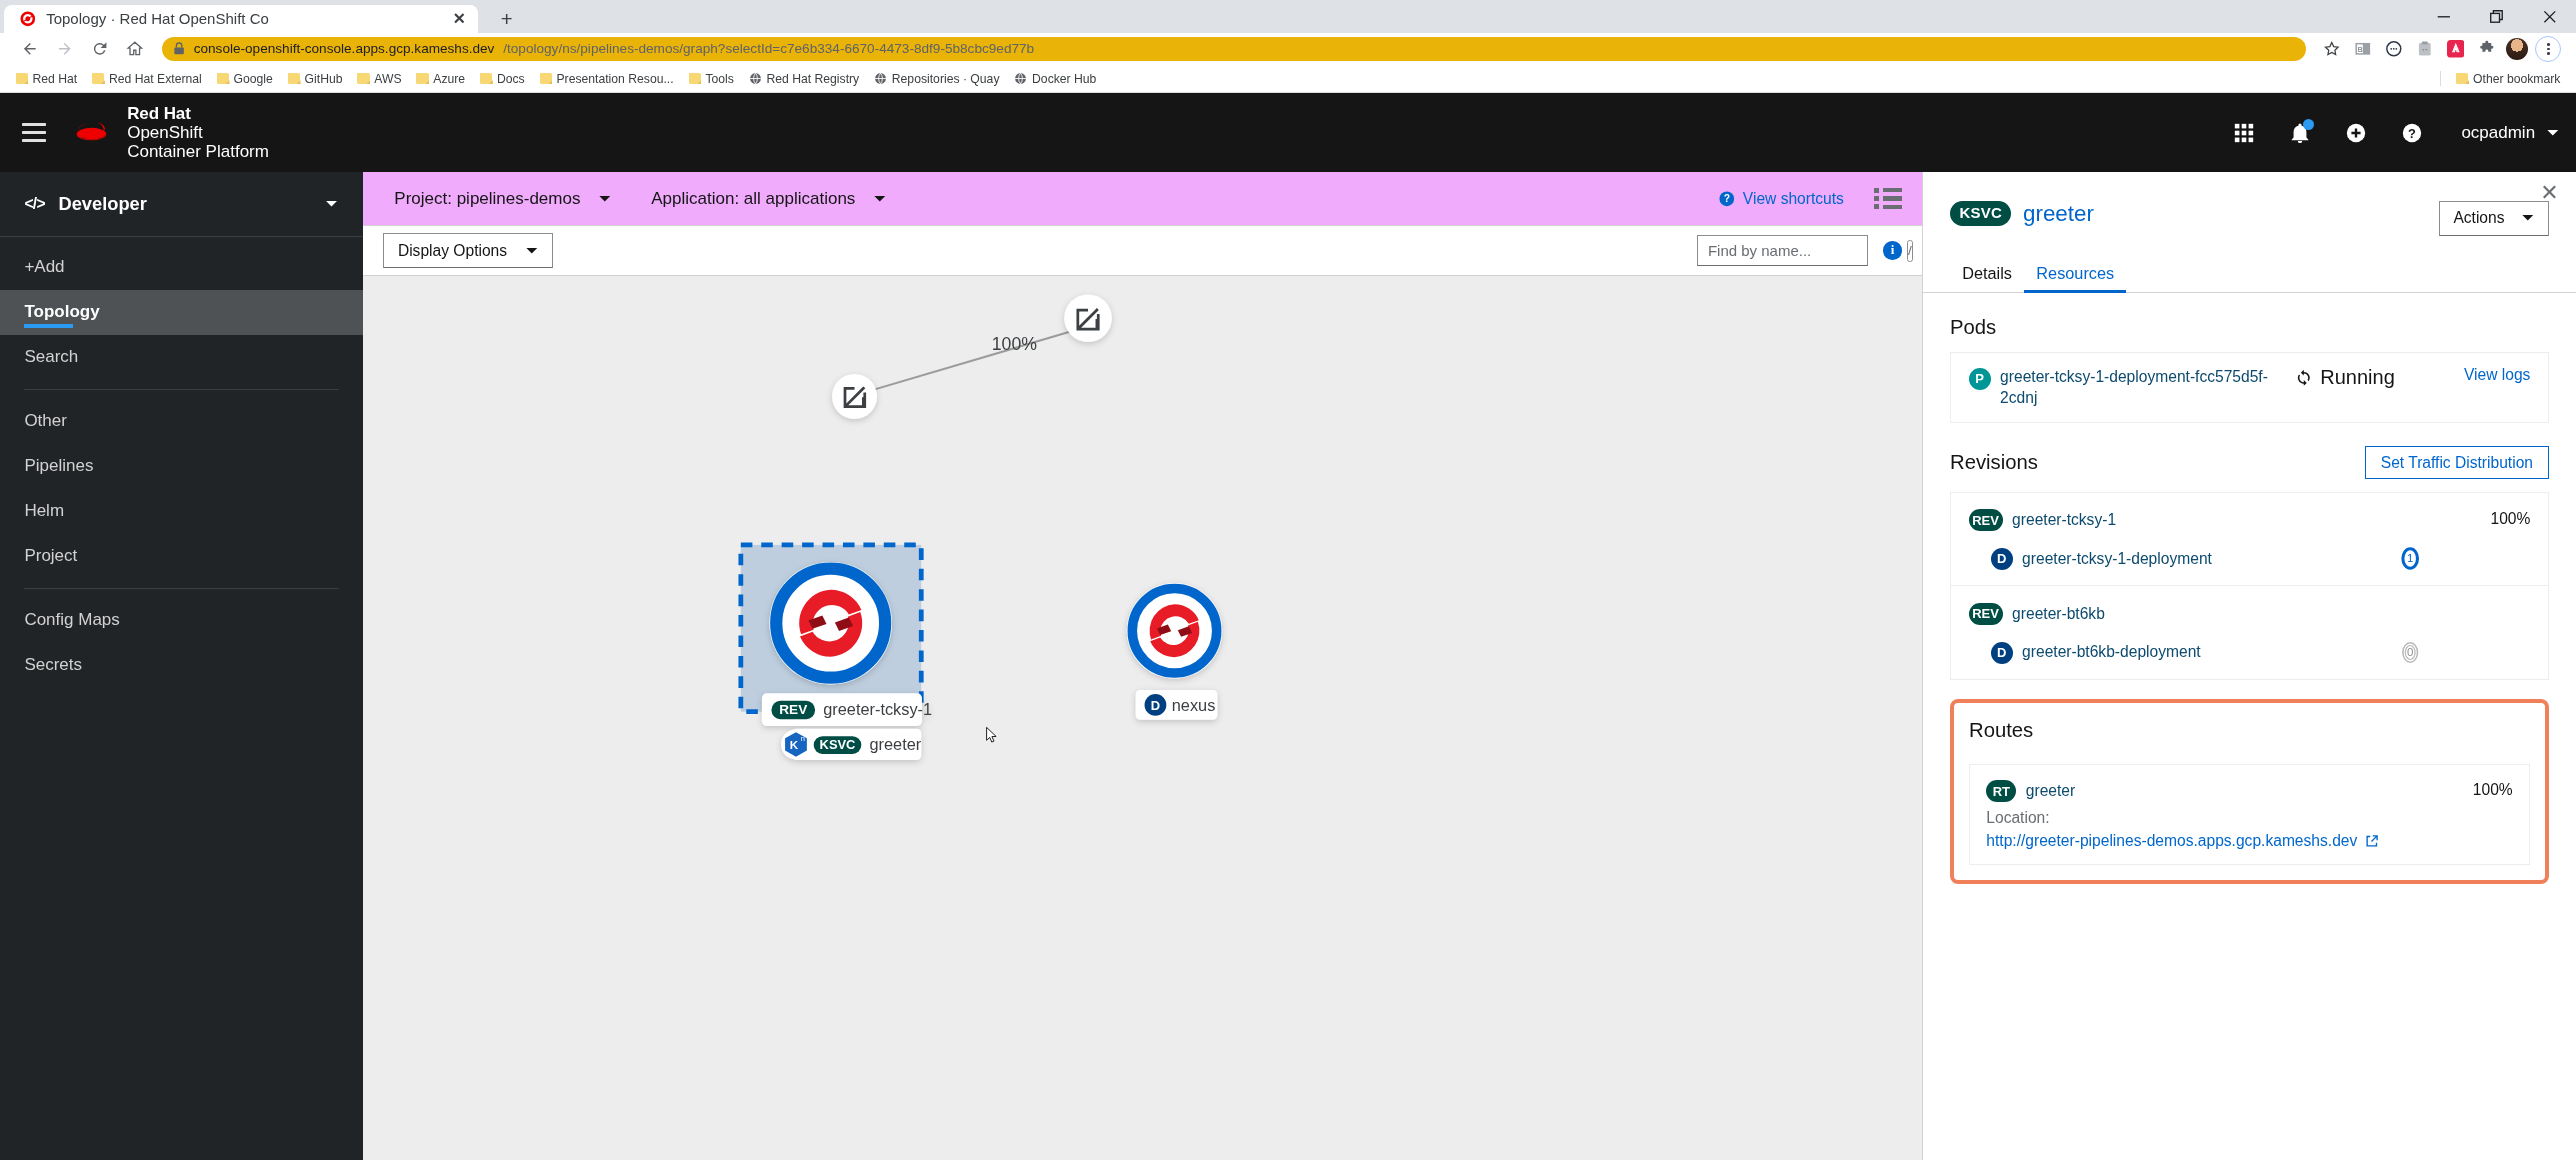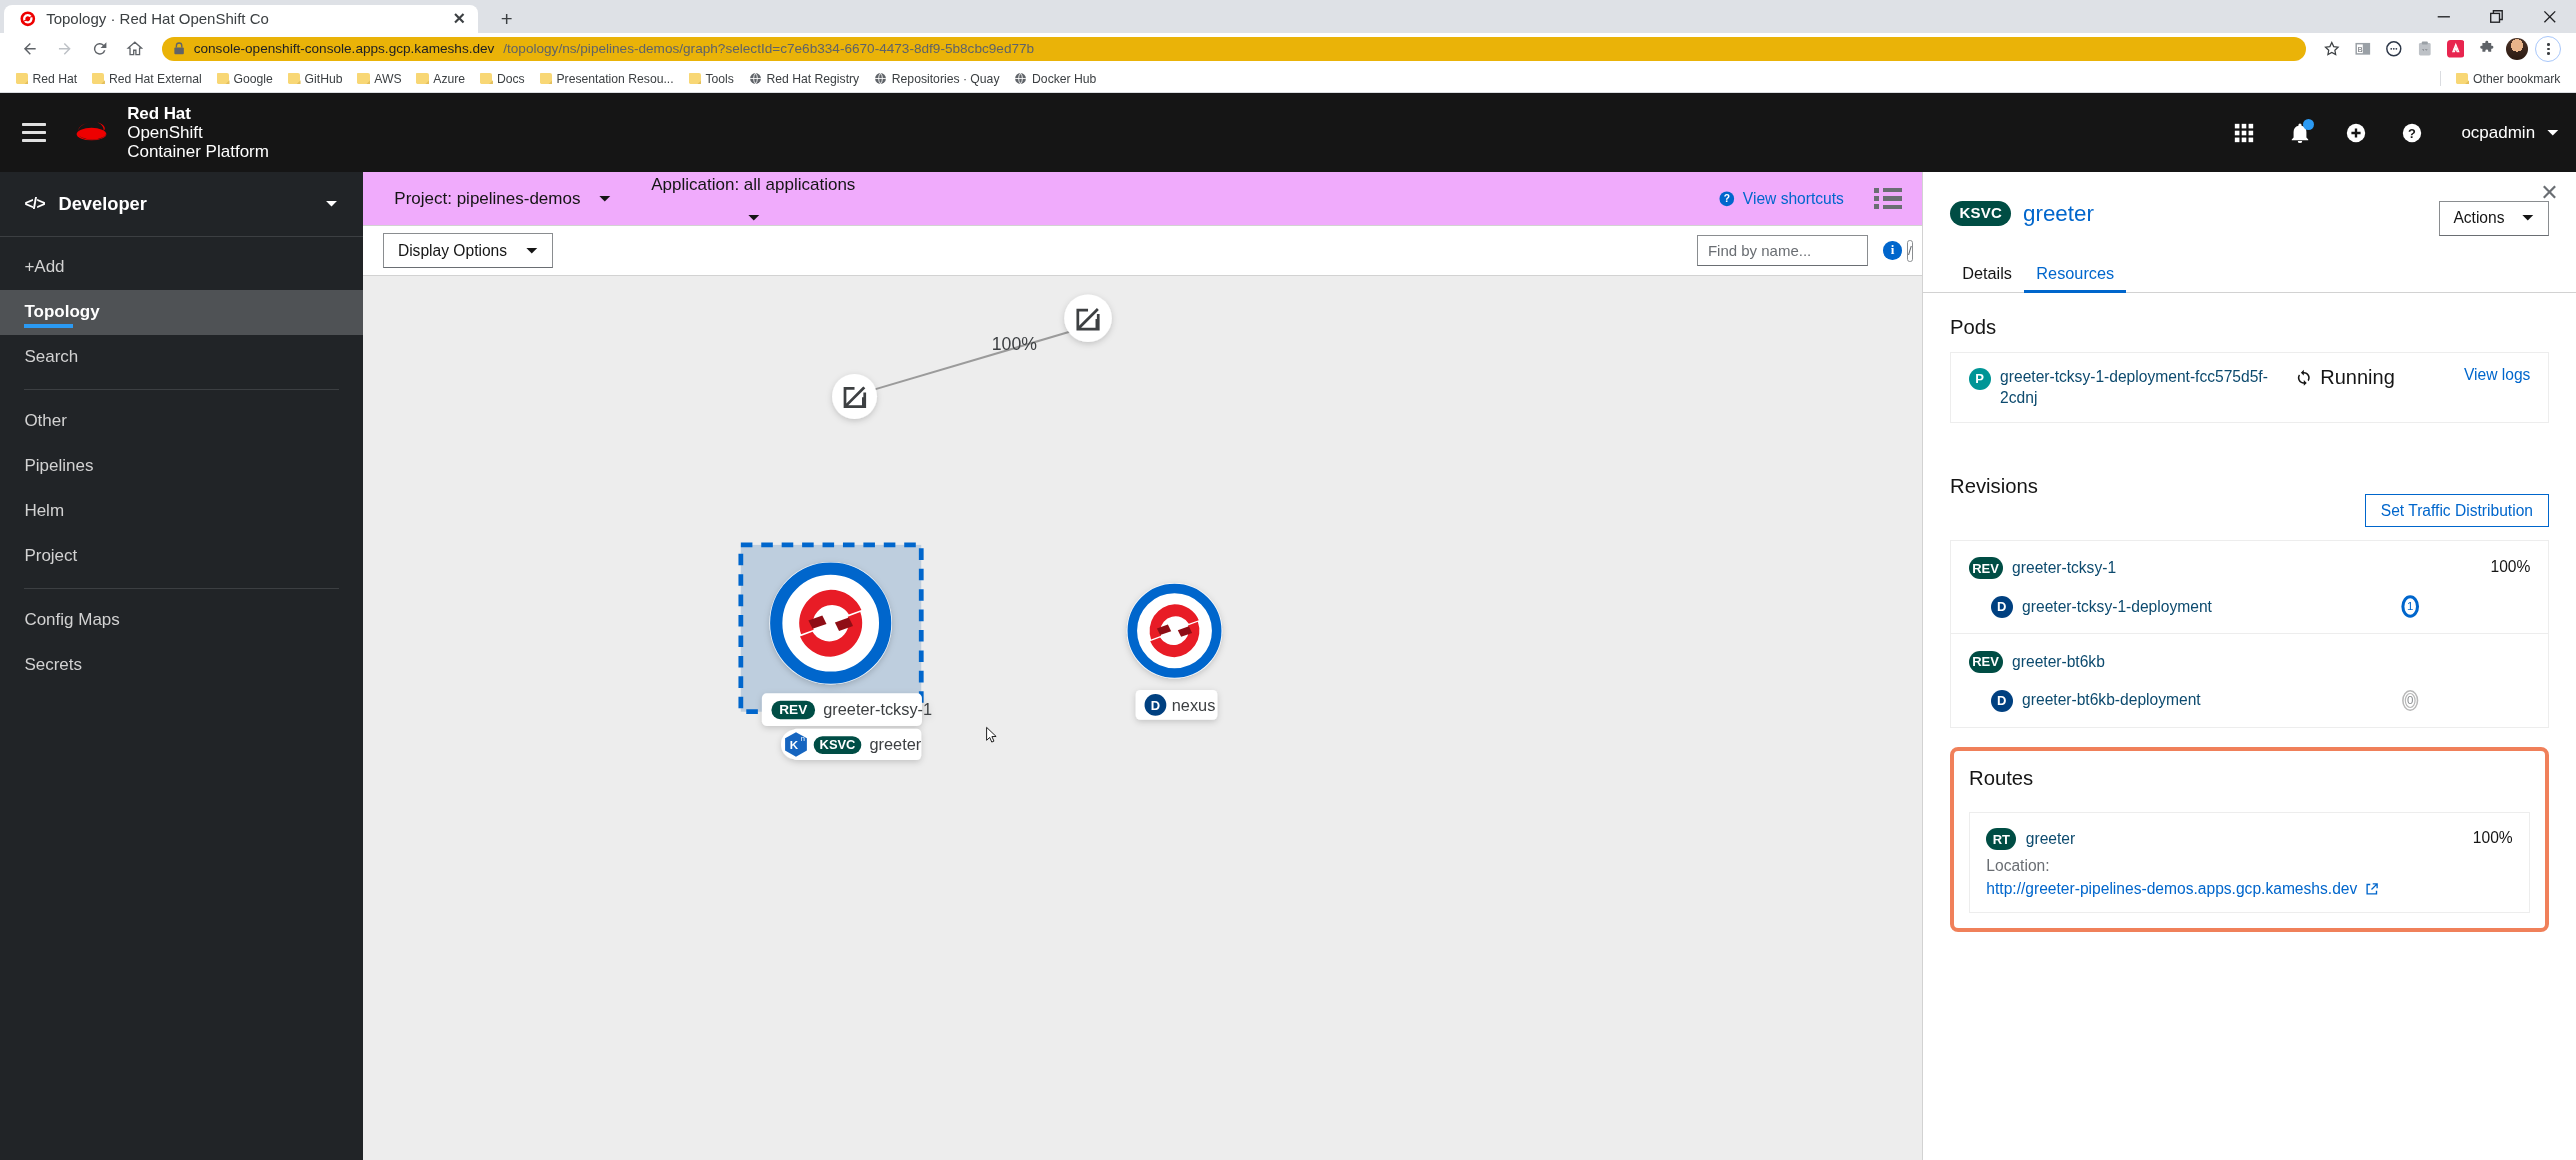--- a/index.html
+++ b/index.html
@@ -136,21 +136,21 @@
 
   
   .main { flex: 1; display: flex; flex-direction: column; background: #fff;
           min-width: 0; }
   .topo-toolbar-1 {
     height: 54px; display: flex; align-items: center; padding: 0 20.3px; gap: 0;
     border-bottom: 0.7px solid #d2d2d2; background: #f0abfc;
   }
   .sel-btn { display: flex; align-items: center; gap: 17.6px; font-size: 17px;
              color: #151515; padding: 5.4px 11px; white-space: nowrap; }
-  .sel-btn + .sel-btn { margin-left: 17.6px; flex-direction: column; }
+  .sel-btn + .sel-btn { margin-left: 17.6px; }
   .tb1-right { margin-left: auto; display: flex; align-items: center; gap: 30px; }
   .view-shortcuts { display: flex; align-items: center; gap: 7.5px;
                     color: #06c; font-size: 15.6px; white-space: nowrap; }
   .list-view-icon { display: flex; flex-direction: column; gap: 3.4px; }
   .lv-row { display: flex; align-items: center; gap: 4.1px; }
   .lv-sq { width: 4.7px; height: 4.7px; background: #6a6e73; }
   .lv-line { width: 19px; height: 4.1px; background: #6a6e73; }
 
   .topo-toolbar-2 {
     height: 50px; display: flex; align-items: center; padding: 0 20.3px;
@@ -225,21 +225,21 @@
     background: #06c;
   }
   .sp-content { flex: 1; padding: 0 27px; overflow: hidden; }
 
   .sp-section-head {
     display: flex; align-items: center; margin-top: 23px; margin-bottom: 12.2px;
   }
   .sp-section-title { font-size: 20.3px; color: #151515; font-weight: 400; }
   .traffic-btn {
     margin-left: auto; border: 0.7px solid #06c; color: #06c; background: #fff;
-    padding: 6.8px 15px; font-size: 15.6px; margin-top: 48px;
+    padding: 6.8px 15px; font-size: 15.6px;
   }
 
   .card {
     border: 0.7px solid #ededed; padding: 13.6px 17.6px;
   }
   .card + .card { border-top: 0; }
   .res-link { color: #0c4a6e; font-size: 15.6px; line-height: 1.35; }
   .circ-badge {
     width: 22px; height: 22px; border-radius: 50%; color: #fff;
     font-size: 13px; font-weight: bold; display: flex; align-items: center;

